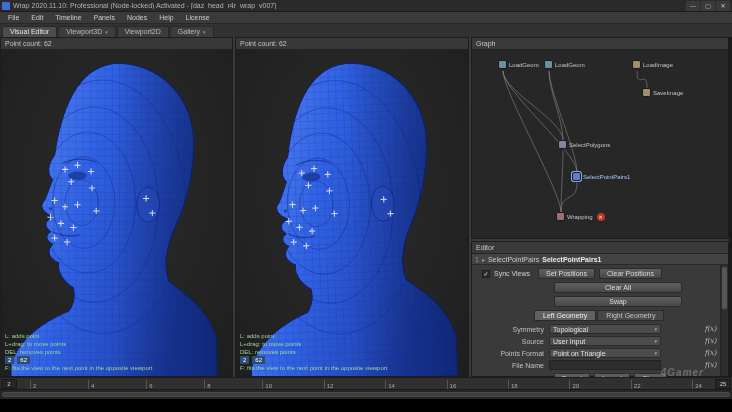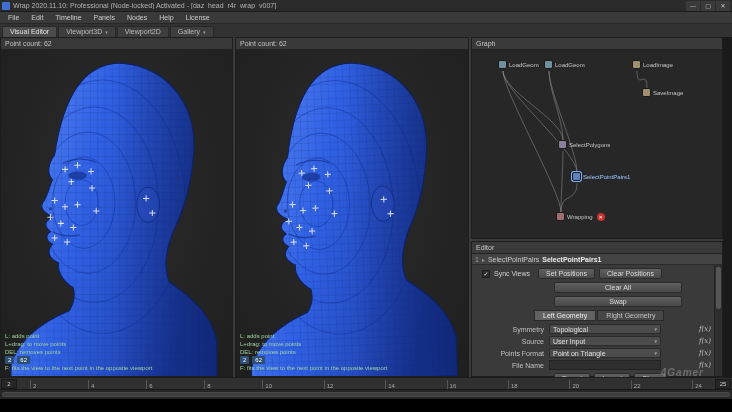--- a/index.html
+++ b/index.html
@@ -17,21 +17,21 @@
   .win-btn{width:14px;height:10px;display:flex;align-items:center;justify-content:center;background:#3a3a3a;color:#cfcfcf;font-size:6px;}
   
   .menubar{position:absolute;left:0;top:12px;right:0;height:12px;background:#3a3a3a;border-bottom:1px solid #272727;display:flex;align-items:center;padding:0 2px;color:#cccccc;}
   .menu-item{padding:0 6px;height:100%;display:flex;align-items:center;}
   
   .tabbar{position:absolute;left:0;top:24px;right:0;height:13px;background:#323232;display:flex;align-items:flex-end;padding:0 2px;gap:1px;color:#bbbbbb;}
   .tab{padding:1px 7px 2px;background:#3d3d3d;border:1px solid #282828;border-bottom:none;border-radius:2px 2px 0 0;display:flex;align-items:center;gap:3px;white-space:nowrap;}
   .tab.active{background:#4c4c4c;color:#e4e4e4;}
   .tab-arrow{font-size:5px;color:#9a9a9a;}
   
-  .main{position:absolute;left:0;top:37px;right:9px;height:340px;background:#3a3a3a;}
+  .main{position:absolute;left:0;top:37px;right:3px;height:340px;background:#3a3a3a;}
   .viewport{position:absolute;top:0;bottom:0;background:#262626;border:1px solid #1d1d1d;}
   .vp-a{left:0;width:233px;}
   .vp-b{left:235px;width:234px;}
   .vp-header{height:12px;background:#383838;border-bottom:1px solid #222;display:flex;align-items:center;padding:0 4px;color:#c2c2c2;}
   .vp-canvas{position:absolute;left:0;right:0;top:12px;bottom:0;overflow:hidden;background:radial-gradient(ellipse at 50% 42%, #2c2c2c 0%, #1f1f1f 95%);}
   .head-svg{position:absolute;left:50%;top:50%;transform:translate(-50%,-50%);height:102%;}
   .vp-b .head-root{transform:rotate(-2deg);transform-origin:110px 160px;}
   .topo-layer use{fill:none;stroke:#14329c;stroke-width:0.9;opacity:0.55;}
   .face-layer use{stroke:#122c86;stroke-width:1.2;fill:none;opacity:0.65;}
   .markers path{stroke:#ececec;stroke-width:1;fill:none;opacity:0.9;}

